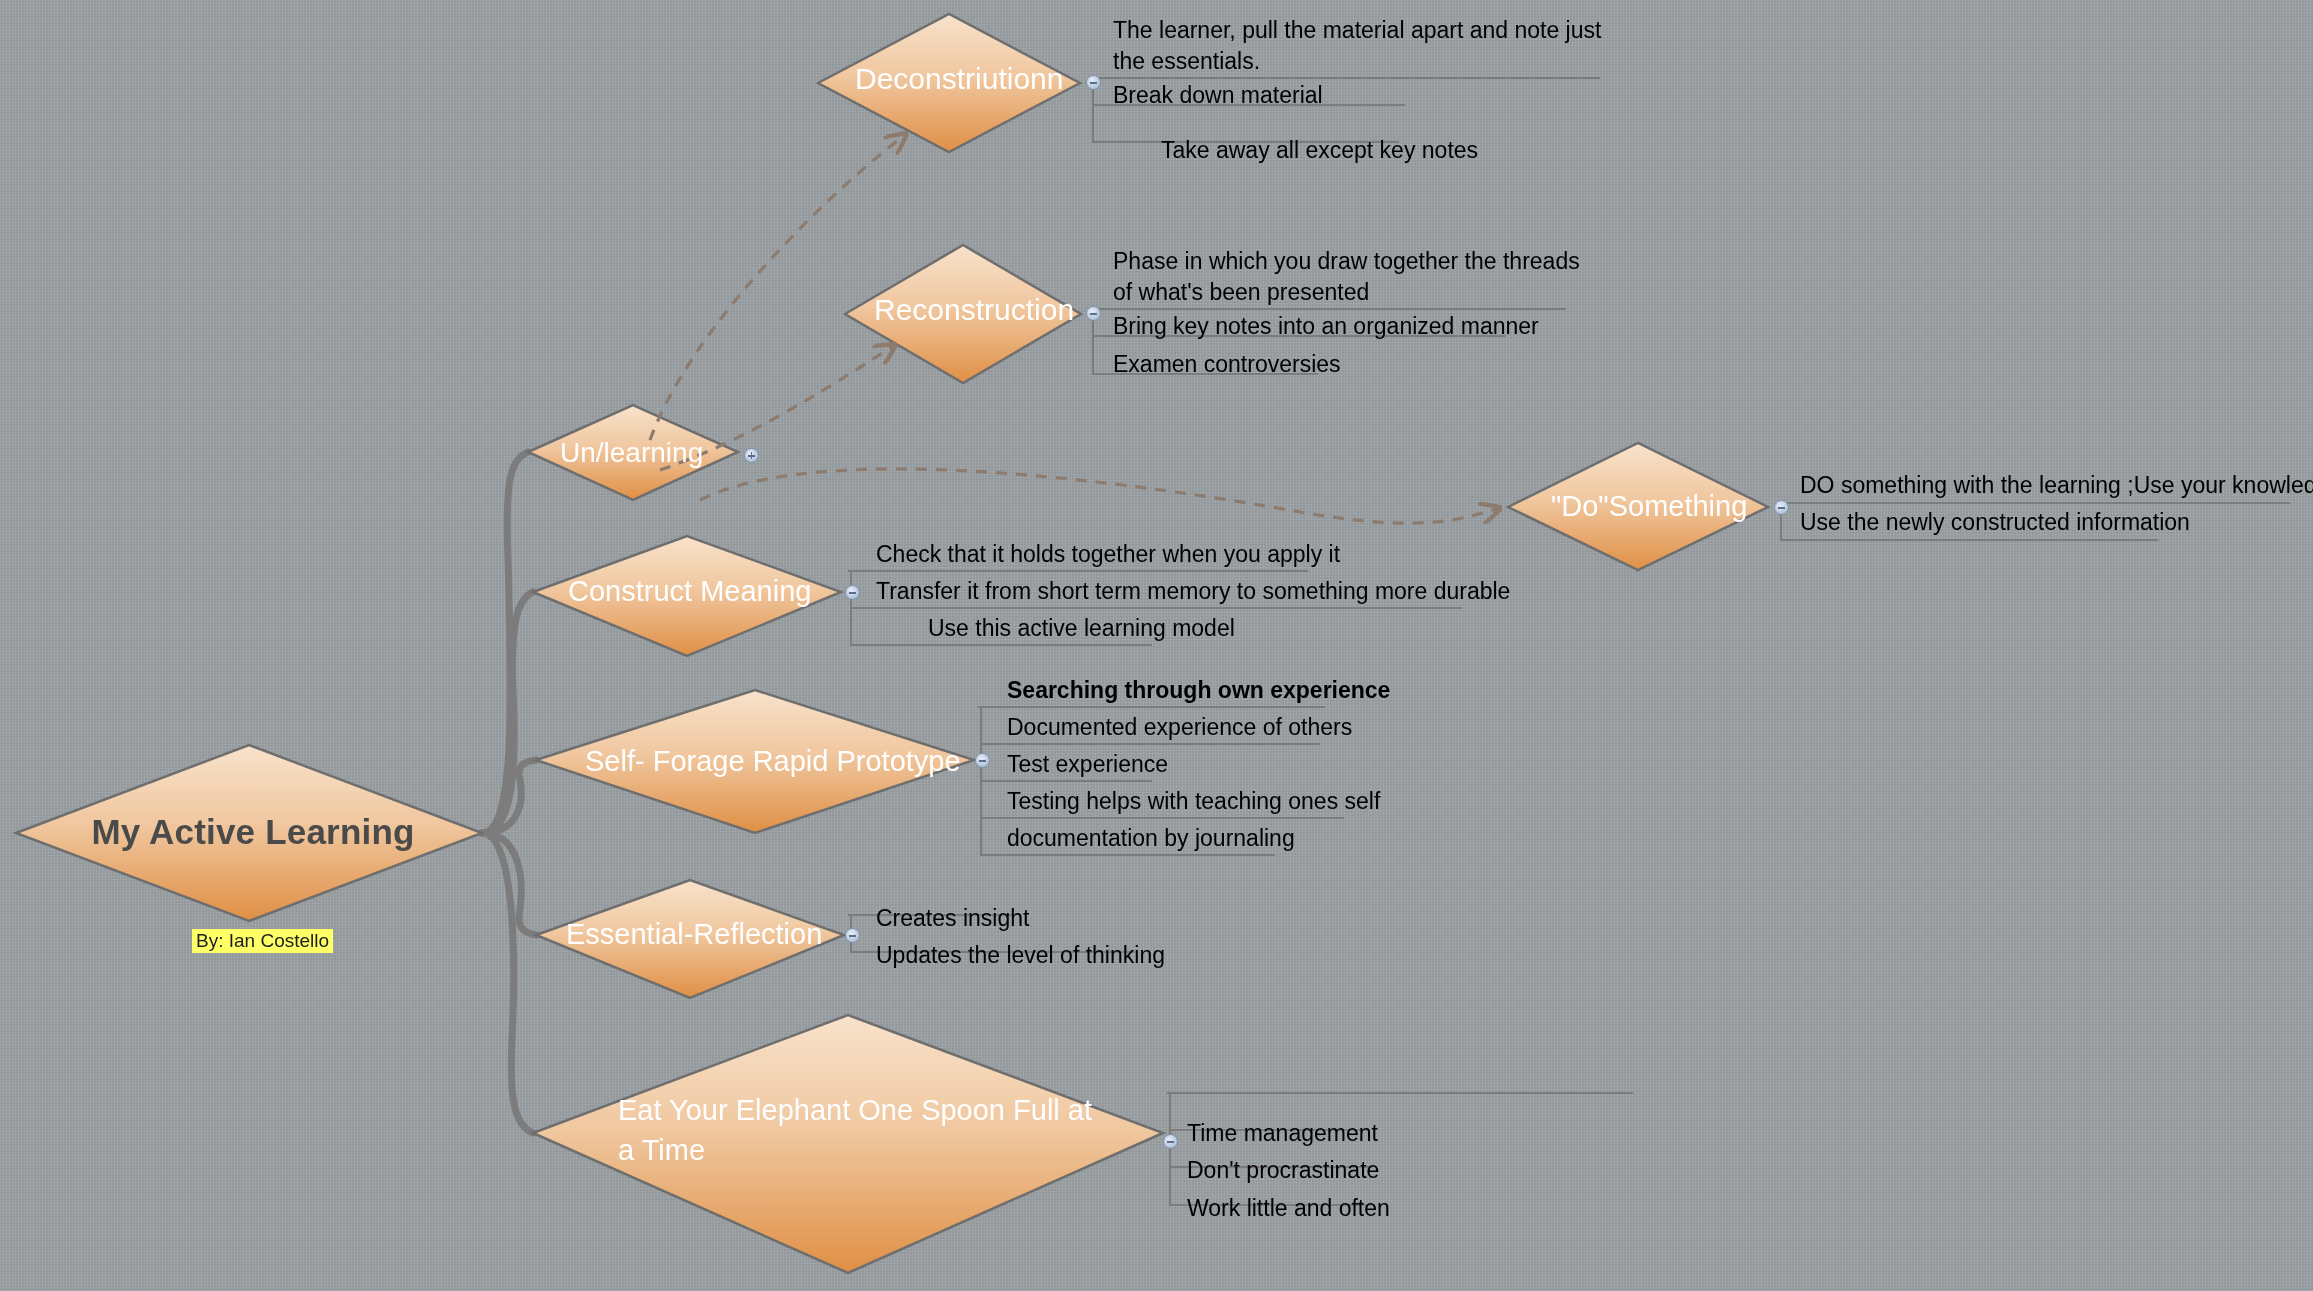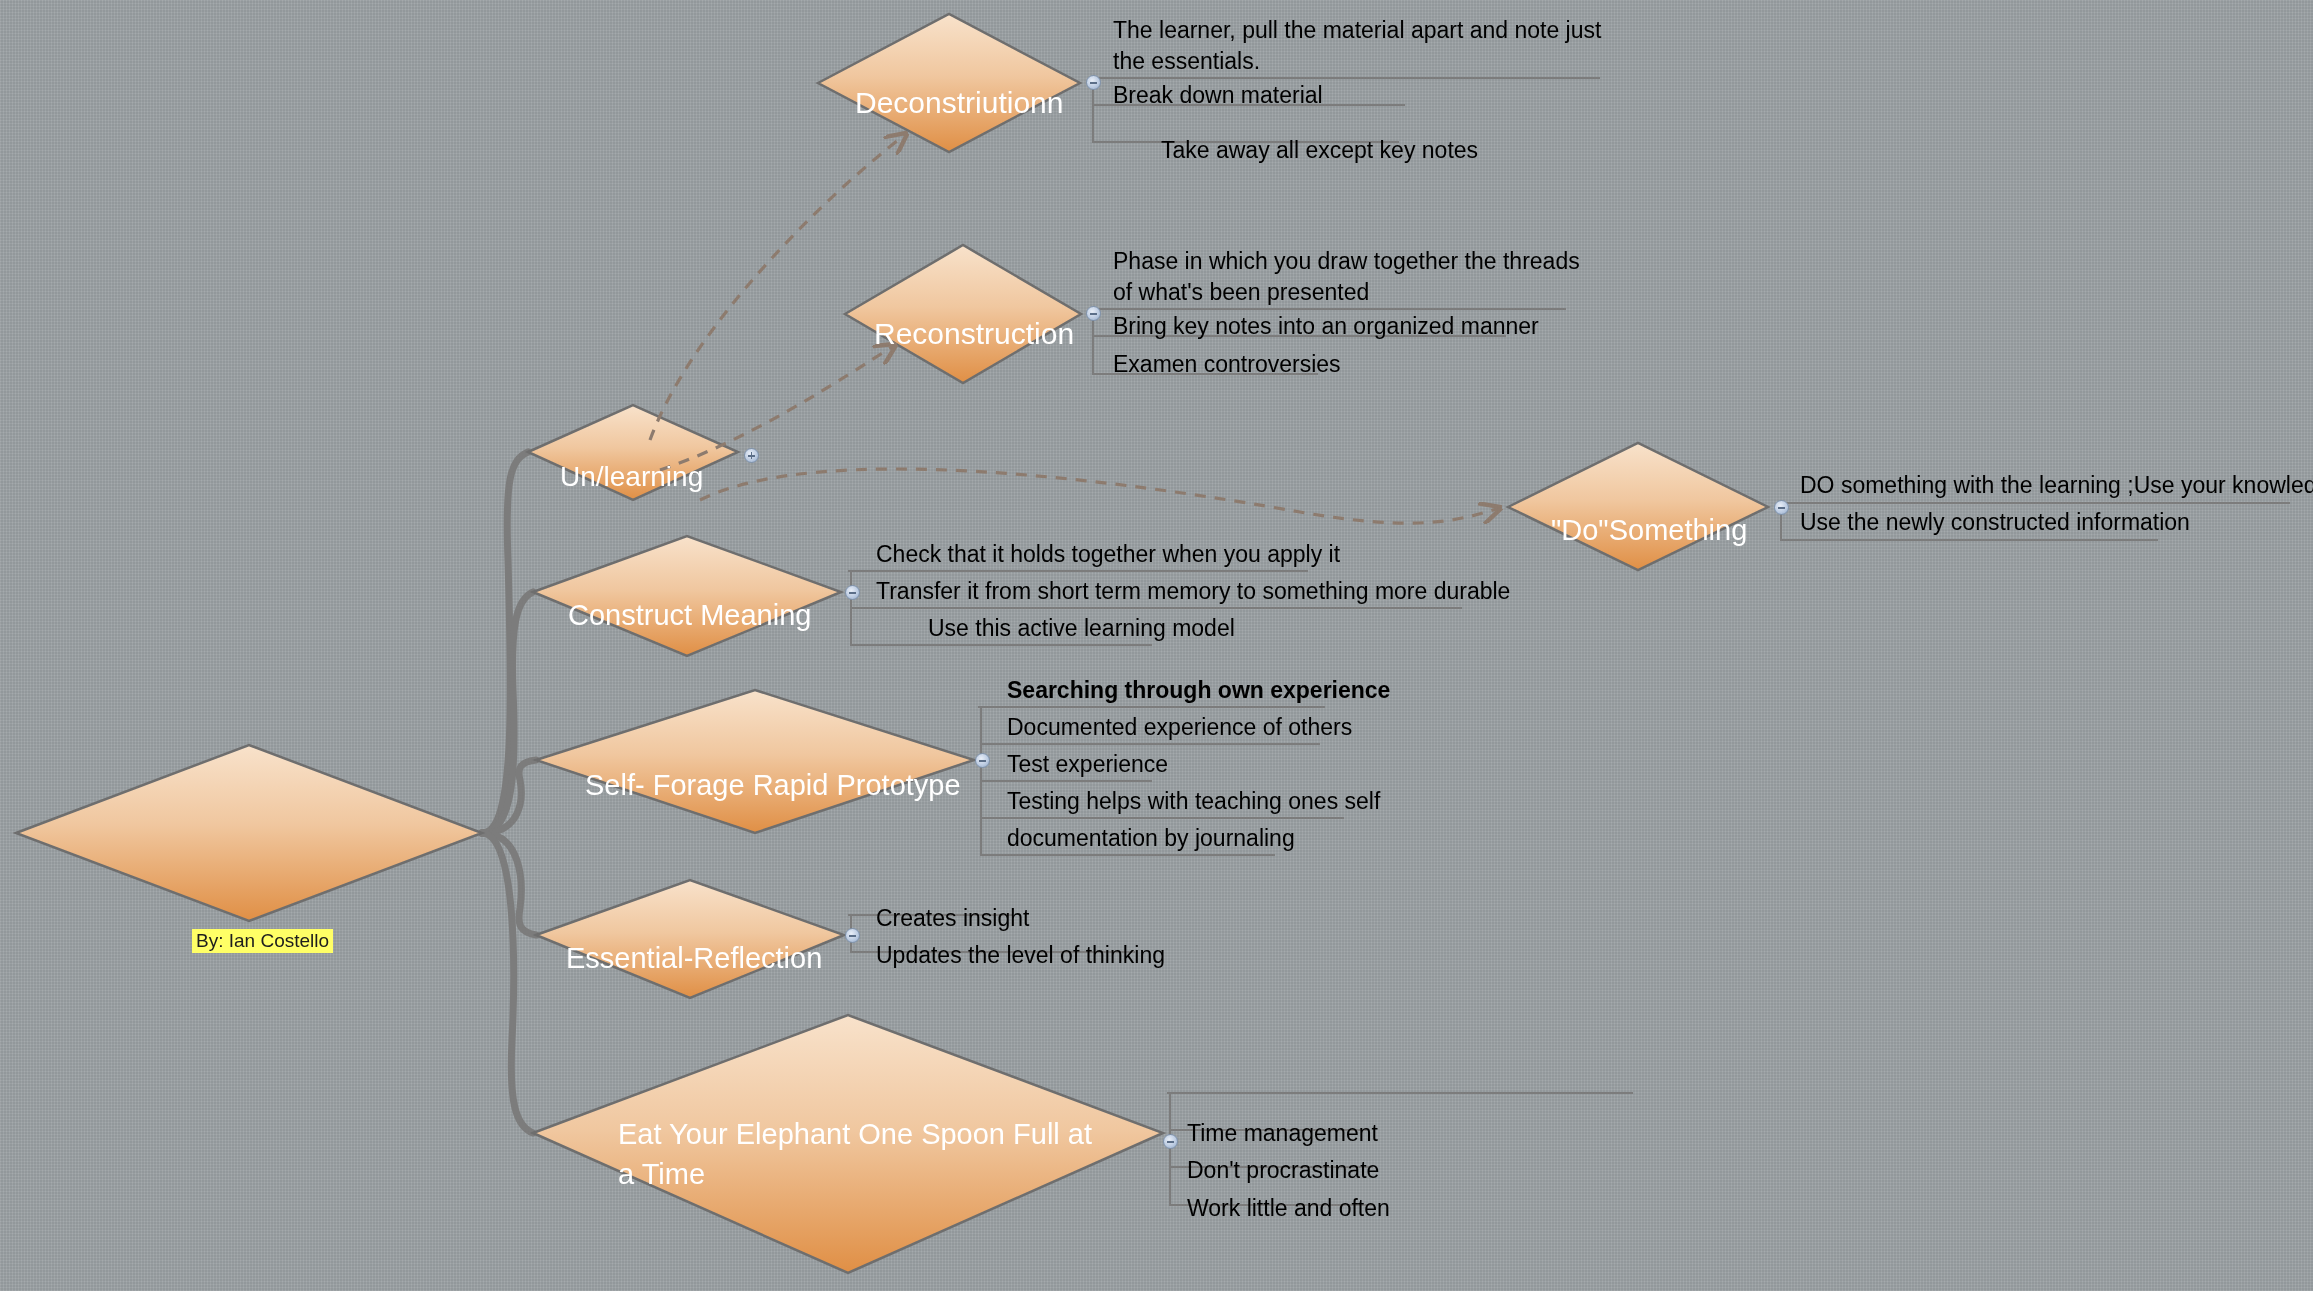--- a/index.html
+++ b/index.html
@@ -9,21 +9,21 @@
     background-color:#9ba1a4;
     background-image:
       repeating-linear-gradient(0deg, rgba(255,255,255,0.045) 0px, rgba(255,255,255,0.045) 1px, rgba(0,0,0,0.028) 1px, rgba(0,0,0,0.028) 3px),
       repeating-linear-gradient(90deg, rgba(255,255,255,0.05) 0px, rgba(255,255,255,0.05) 1px, rgba(0,0,0,0.03) 1px, rgba(0,0,0,0.03) 3px);
   }
   #canvas{position:absolute;inset:0;}
   svg.layer{position:absolute;left:0;top:0;width:2313px;height:1291px;pointer-events:none;}
   .diamond-label{
     position:absolute;color:#ffffff;font-weight:400;
     display:flex;align-items:center;
-    pointer-events:none;white-space:pre-wrap;margin-top:24px;
+    pointer-events:none;white-space:pre-wrap;
   }
   .sub{
     position:absolute;color:#000000;white-space:nowrap;
   }
   .author{
     position:absolute;background:#ffff66;color:#1d1d1d;
     font-size:19px;padding:1px 4px;font-family:"Liberation Sans", sans-serif;
   }
   .center-label{
     position:absolute;color:#4a4a4a;font-weight:bold;font-size:35px;
@@ -121,20 +121,21 @@
       <path d="M848,915 L1013,915"></path>
       <path d="M851,915 L851,952 L1135,952"></path>
 
       <path d="M1167,1093 L1633,1093"></path>
       <path d="M1170,1093 L1170,1130 L1369,1130"></path>
       <path d="M1170,1130 L1170,1167 L1373,1167"></path>
       <path d="M1170,1167 L1170,1205 L1374,1205"></path>
     </g>
   </svg>
 
+  <div class="center-label" style="left:88px;top:812px;width:330px;text-align:center;">My Active Learning</div>
   <div class="author" style="left:192px;top:929px;">By: Ian Costello</div>
 
   <div class="diamond-label" style="left:855px;top:62px;font-size:30px;">Deconstriutionn</div>
   <div class="diamond-label" style="left:874px;top:293px;font-size:30px;">Reconstruction</div>
   <div class="diamond-label" style="left:560px;top:437px;font-size:28px;">Un/learning</div>
   <div class="diamond-label" style="left:1551px;top:490px;font-size:29px;">"Do"Something</div>
   <div class="diamond-label" style="left:568px;top:575px;font-size:29px;">Construct Meaning</div>
   <div class="diamond-label" style="left:585px;top:745px;font-size:29px;">Self- Forage Rapid Prototype</div>
   <div class="diamond-label" style="left:566px;top:918px;font-size:29px;">Essential-Reflection</div>
   <div class="diamond-label" style="left:618px;top:1090px;width:480px;font-size:29px;line-height:40px;display:block;">Eat Your Elephant One Spoon Full at a Time</div>

